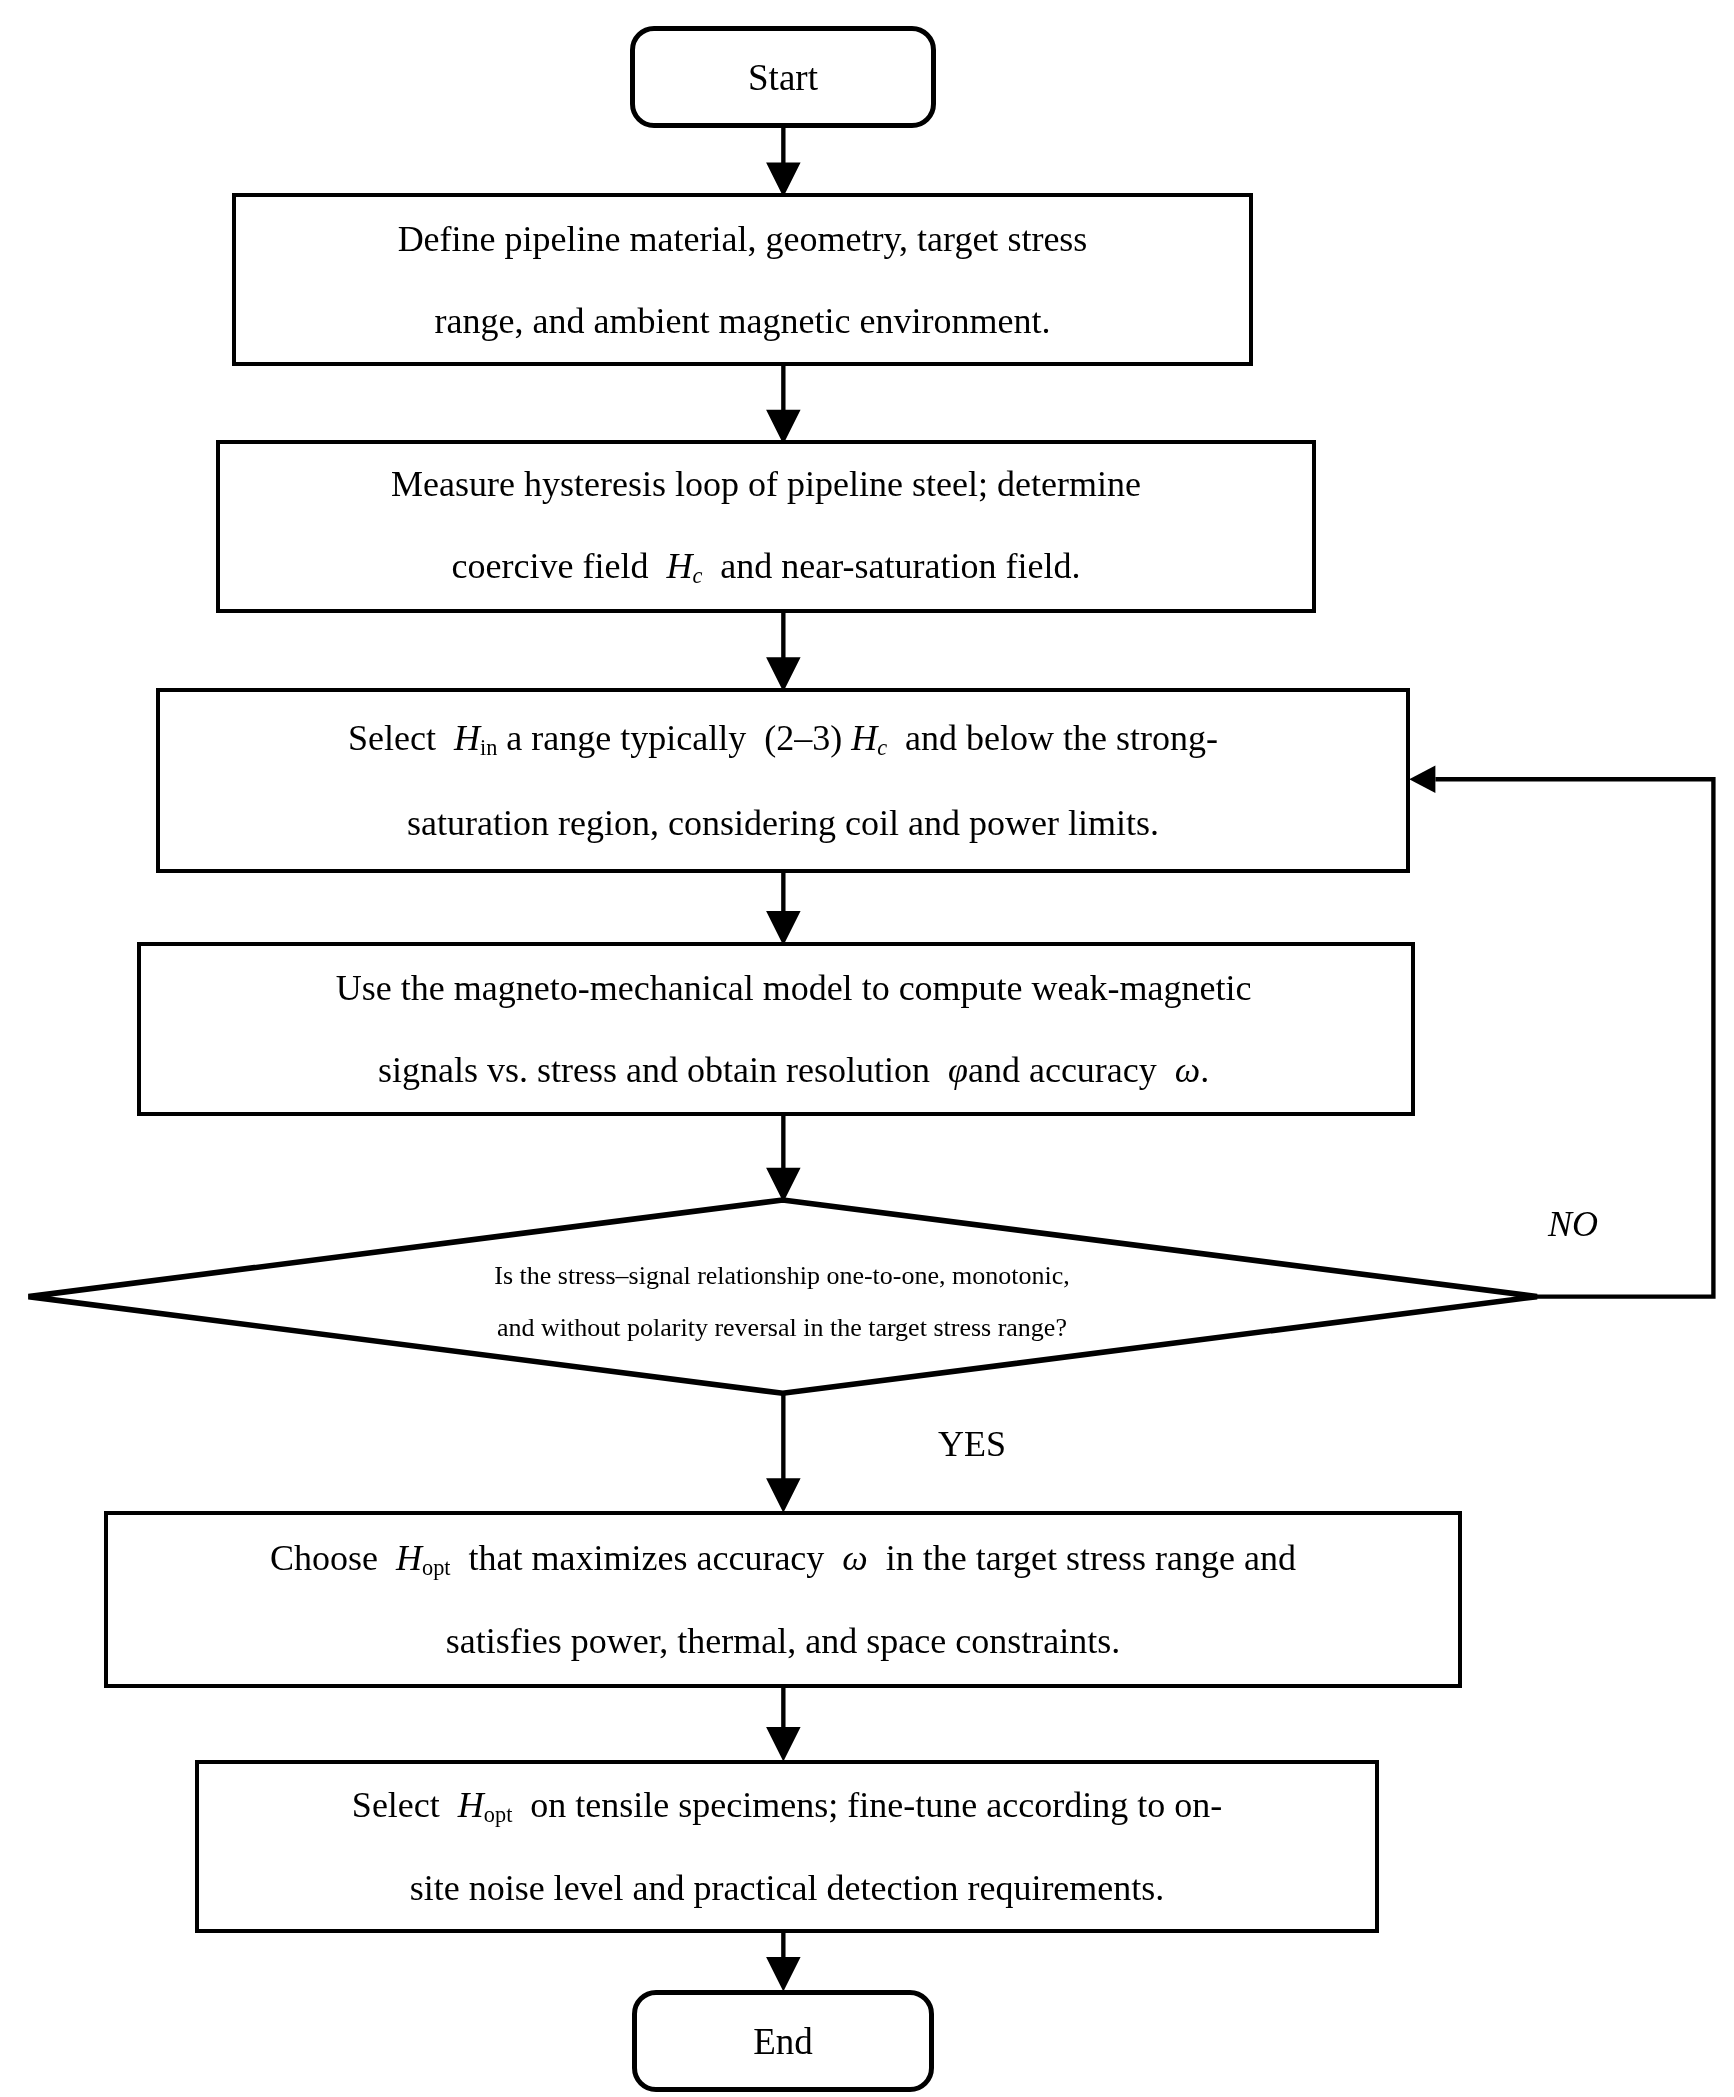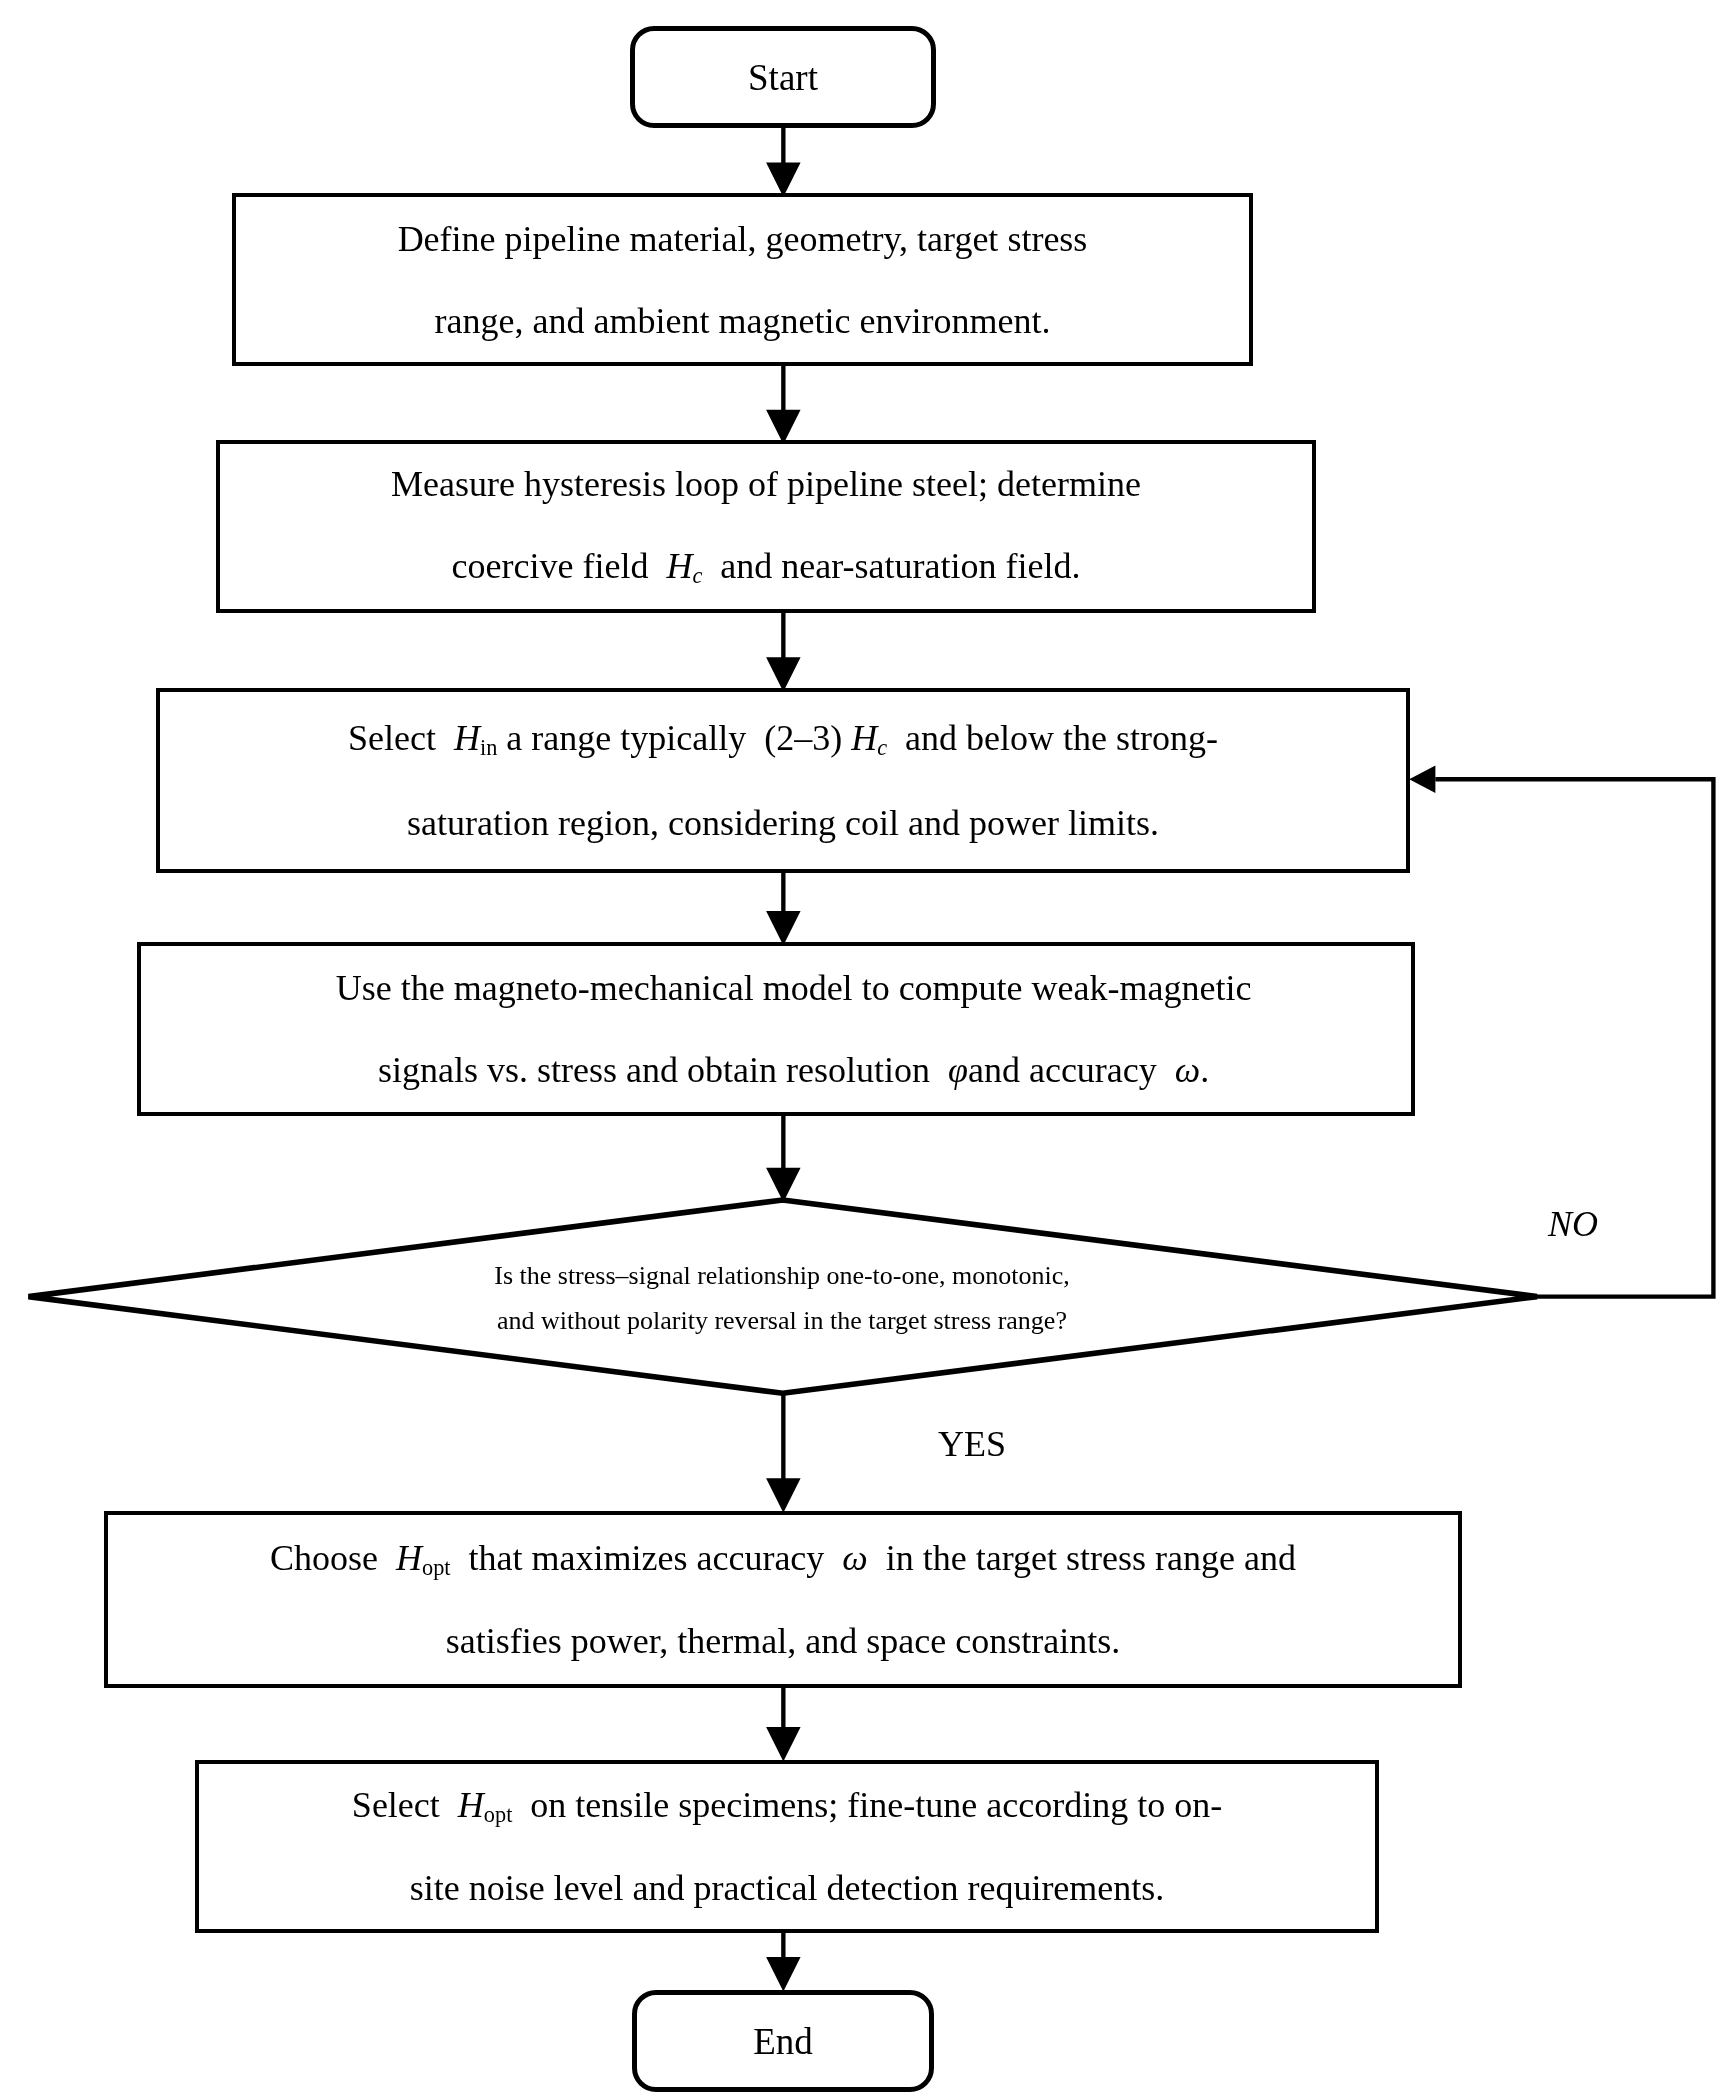--- a/index.html
+++ b/index.html
@@ -51,21 +51,21 @@
   #node-verify  { left: 195px;  top: 1760px; width: 1184px; height: 173px; }
   #node-end     { left: 632px; top: 1990px; width: 302px;  height: 102px; }
 
   #decision-text {
     position: absolute;
     left: 221px; top: 1261px;
     width: 1122px;
     display: flex;
     flex-direction: column;
     align-items: center;
-    gap: 14px;
+    gap: 21px;
     text-align: center;
     font-size: 26px;
     line-height: 1.18;
   }
   .branch-label {
     position: absolute;
     font-size: 36px;
     line-height: 1;
   }
   #label-yes { left: 938px; top: 1426px; }

